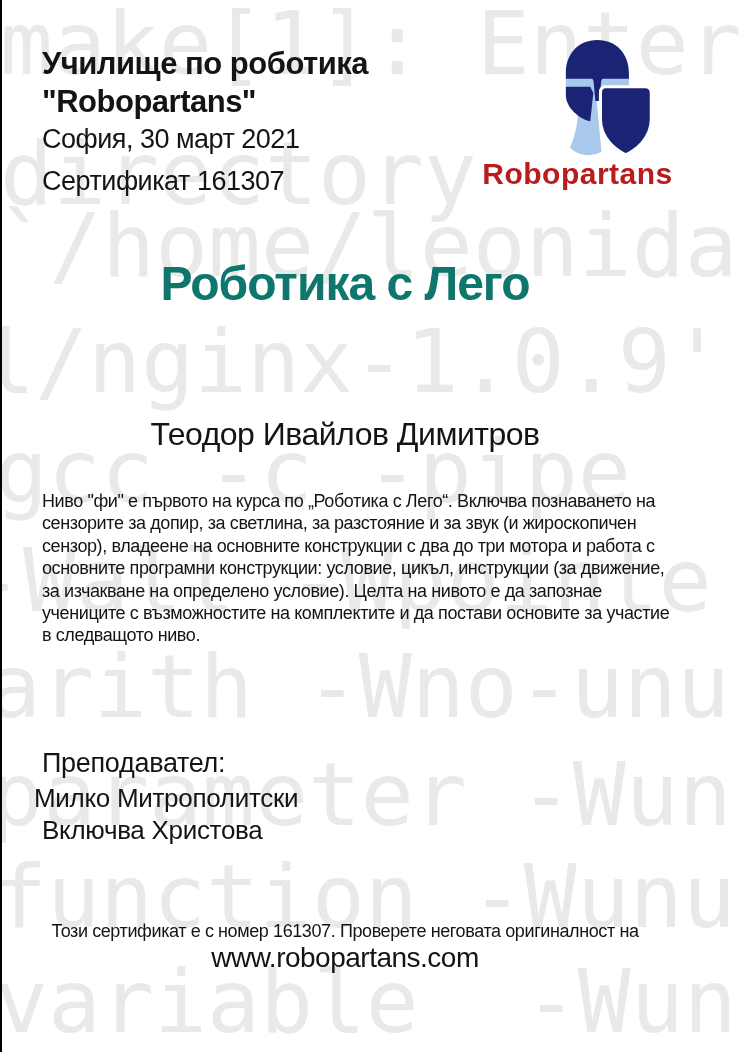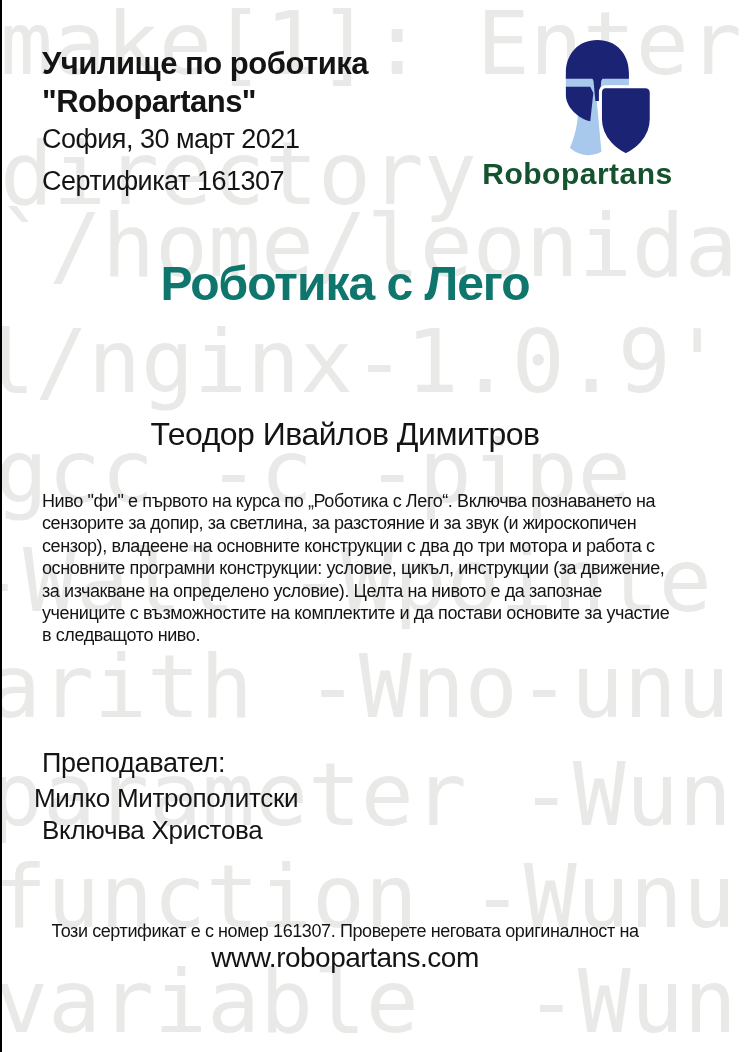--- a/index.html
+++ b/index.html
@@ -56,21 +56,21 @@
   .t2{left:42px;top:815px;font-size:26px;letter-spacing:-0.3px;}
   .f1{top:921px;font-size:18px;letter-spacing:-0.4px;}
   .f2{top:942px;font-size:28px;letter-spacing:-0.5px;}
   
   .logo{position:absolute;left:552px;top:40px;width:150px;z-index:1;}
   .logo svg{display:block;}
   .brand{
     position:absolute;left:460px;top:157px;width:235px;
     text-align:center;
     font-size:30px;font-weight:bold;
-    color:#14532d;letter-spacing:0.5px;
+    color:#b91c1c;letter-spacing:0.5px;
     z-index:1;
   }
 </style>
 </head>
 <body>
 
 <div class="page">
 
   <div class="wm w1">make[1]: Enter</div>
   <div class="wm w2">directory</div>

